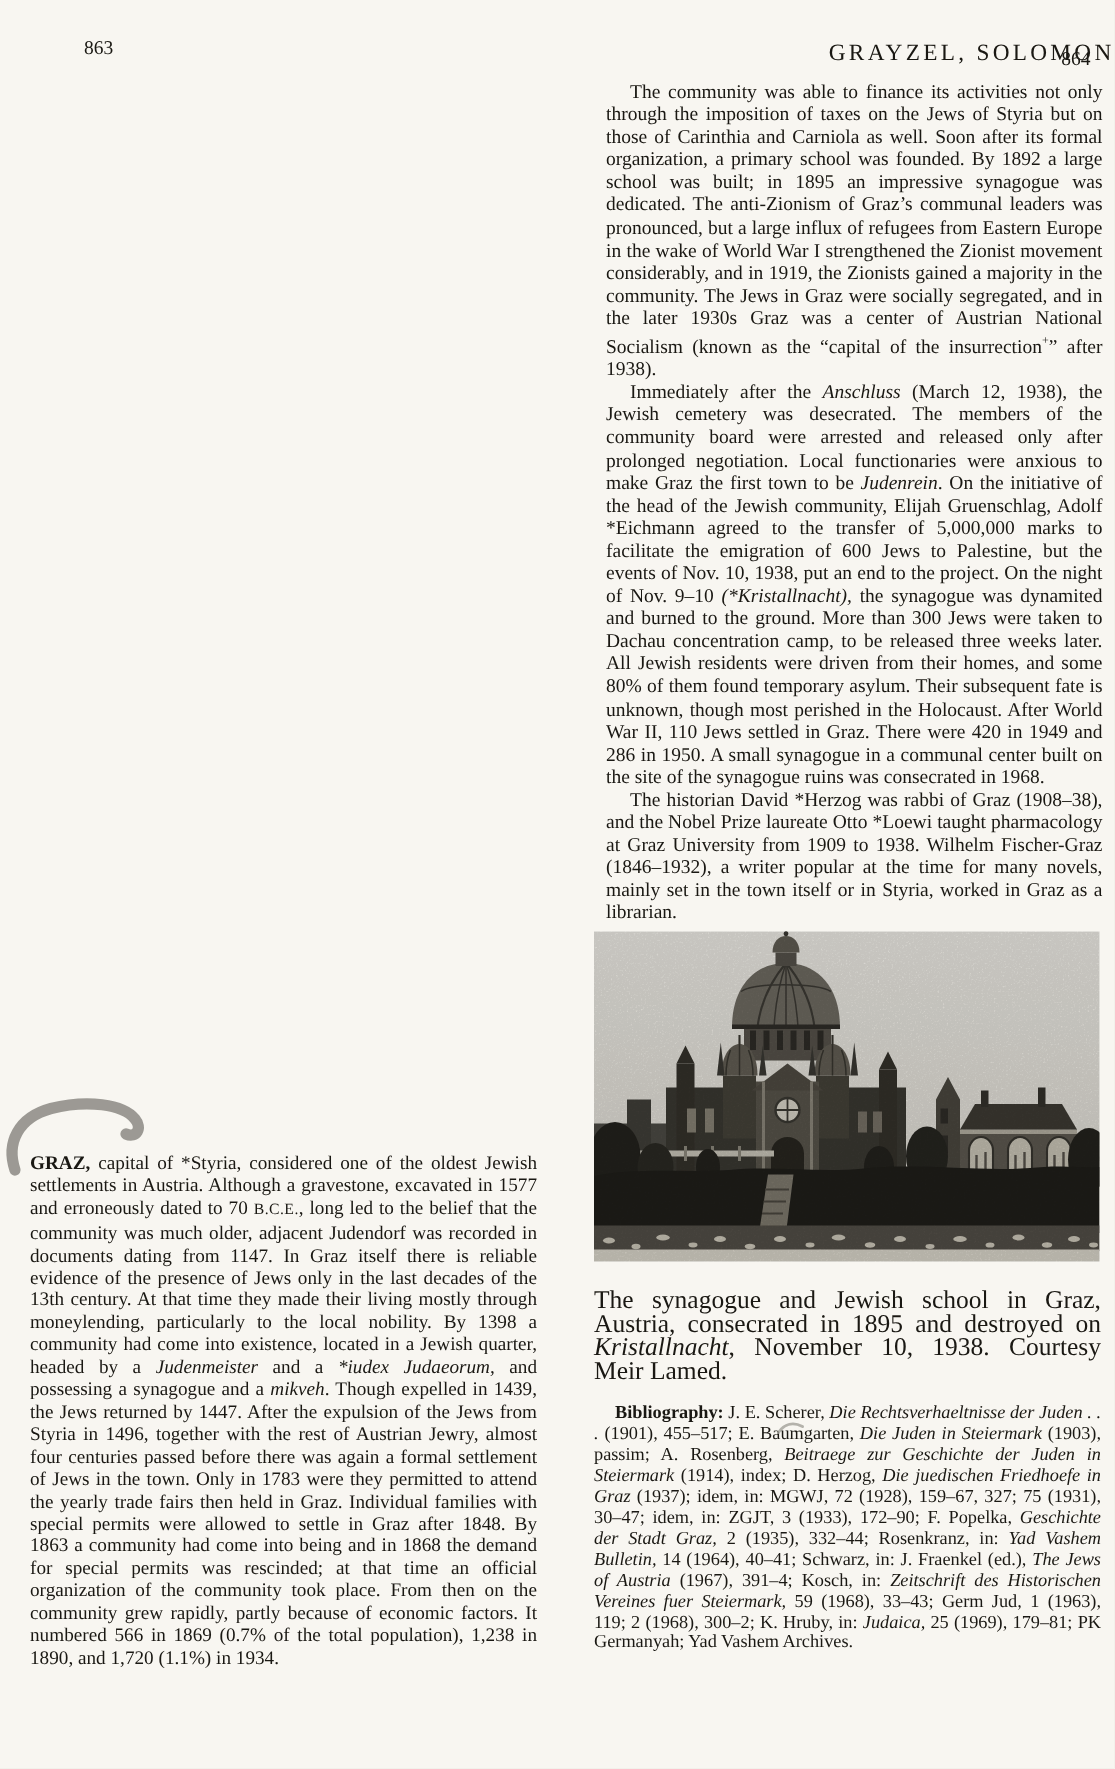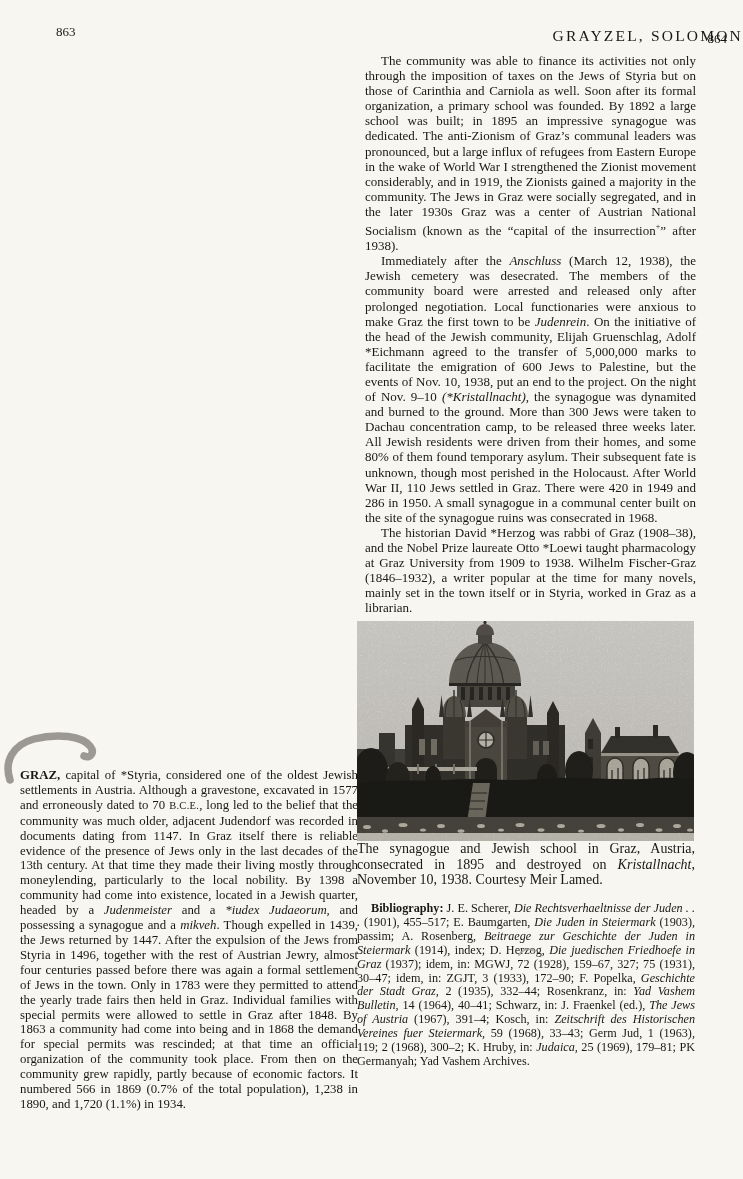--- a/index.html
+++ b/index.html
@@ -15,37 +15,37 @@
   
   .pagenum{position:absolute;font-size:13px;}
   .pagenum-left{left:56px;top:24px;}
   .pagenum-right{right:16px;top:31px;margin-left:28px;}
   .running-header{
     position:absolute;left:0;right:0;top:27px;
     text-align:right;font-size:15.5px;letter-spacing:2.2px;
   }
   
   .col-left{position:absolute;left:20px;top:768px;width:338px;}
-  .col-right{position:absolute;left:365px;top:53px;width:331px;}
+  .col-right{position:absolute;left:404px;top:53px;width:331px;}
   p.body-par{
     margin:0;font-size:13px;line-height:15.1px;
     text-align:justify;text-justify:inter-word;
   }
   .col-left p.body-par{font-size:12.8px;line-height:14.9px;}
   .indent{text-indent:16px;}
   .i{font-style:italic;}
   .b{font-weight:700;}
   .sc{font-size:0.82em;letter-spacing:0.3px;}
   .sup{font-size:8px;vertical-align:6px;}
   
   .figure-block{margin:6px 0 0 -8px;width:338px;}
   figure{margin:0;padding:0;}
   .photo-frame{width:337px;height:220px;display:block;}
   figcaption{
-    margin-top:0;font-size:14px;line-height:15.5px;
+    margin-top:18px;font-size:17px;line-height:15.5px;
     text-align:justify;text-justify:inter-word;
   }
   .biblio{
     margin-top:14px;font-size:12.2px;line-height:13.9px;
     text-align:justify;text-justify:inter-word;text-indent:14px;
   }
   .signature{
     text-align:right;font-size:12.3px;line-height:13.9px;margin-top:1px;
   }
   

